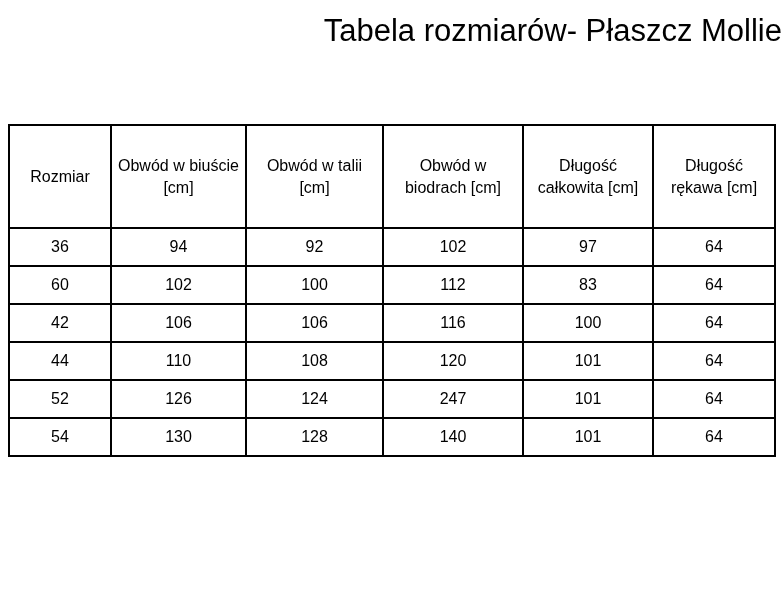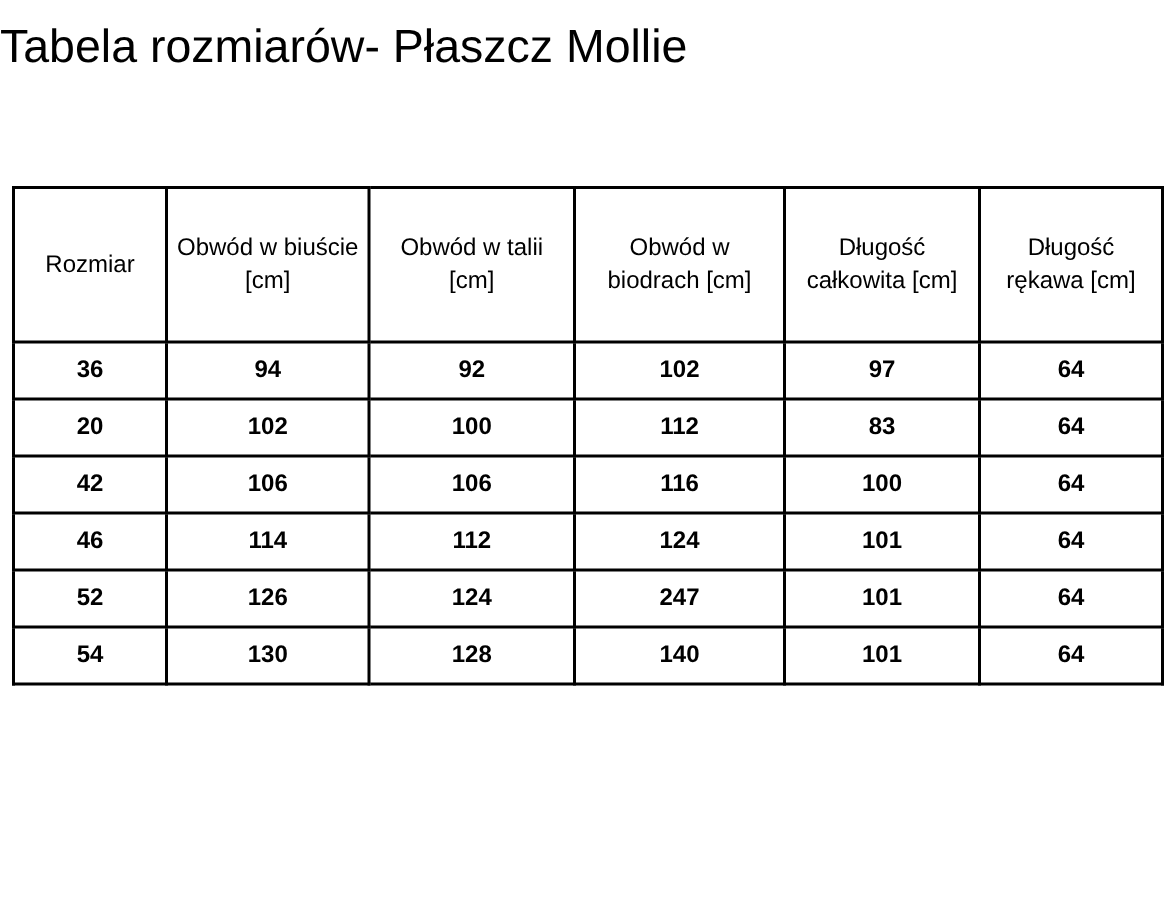--- a/index.html
+++ b/index.html
@@ -15,21 +15,21 @@
   .page {
     position: relative;
     width: 782px;
     height: 612px;
     background: #ffffff;
   }
   .doc-title {
     margin: 12px 0 0 0;
     font-size: 31px;
     font-weight: 400;
-    text-align: left;
+    text-align: right;
     letter-spacing: 0px;
     color: #000000;
     line-height: 1.2;
   }
   table.size-table {
     position: absolute;
     left: 8px;
     top: 112px;
     width: 766px;
     border-collapse: collapse;
@@ -46,21 +46,20 @@
     line-height: 22px;
     background: #ffffff;
     color: #000000;
     overflow: hidden;
   }
   table.size-table thead th {
     height: 101px;
   }
   table.size-table tbody td {
     height: 36px;
-    font-weight: bold;
   }
   col.c0 { width: 102px; }
   col.c1 { width: 135px; }
   col.c2 { width: 137px; }
   col.c3 { width: 140px; }
   col.c4 { width: 130px; }
   col.c5 { width: 122px; }
 </style>
 </head>
 <body>
@@ -91,40 +90,40 @@
     <tbody>
         <tr>
           <td>36</td>
           <td>94</td>
           <td>92</td>
           <td>102</td>
           <td>97</td>
           <td>64</td>
         </tr>
         <tr>
-          <td>20</td>
+          <td>60</td>
           <td>102</td>
           <td>100</td>
           <td>112</td>
           <td>83</td>
           <td>64</td>
         </tr>
         <tr>
           <td>42</td>
           <td>106</td>
           <td>106</td>
           <td>116</td>
           <td>100</td>
           <td>64</td>
         </tr>
         <tr>
-          <td>46</td>
-          <td>114</td>
-          <td>112</td>
-          <td>124</td>
+          <td>44</td>
+          <td>110</td>
+          <td>108</td>
+          <td>120</td>
           <td>101</td>
           <td>64</td>
         </tr>
         <tr>
           <td>52</td>
           <td>126</td>
           <td>124</td>
           <td>247</td>
           <td>101</td>
           <td>64</td>

